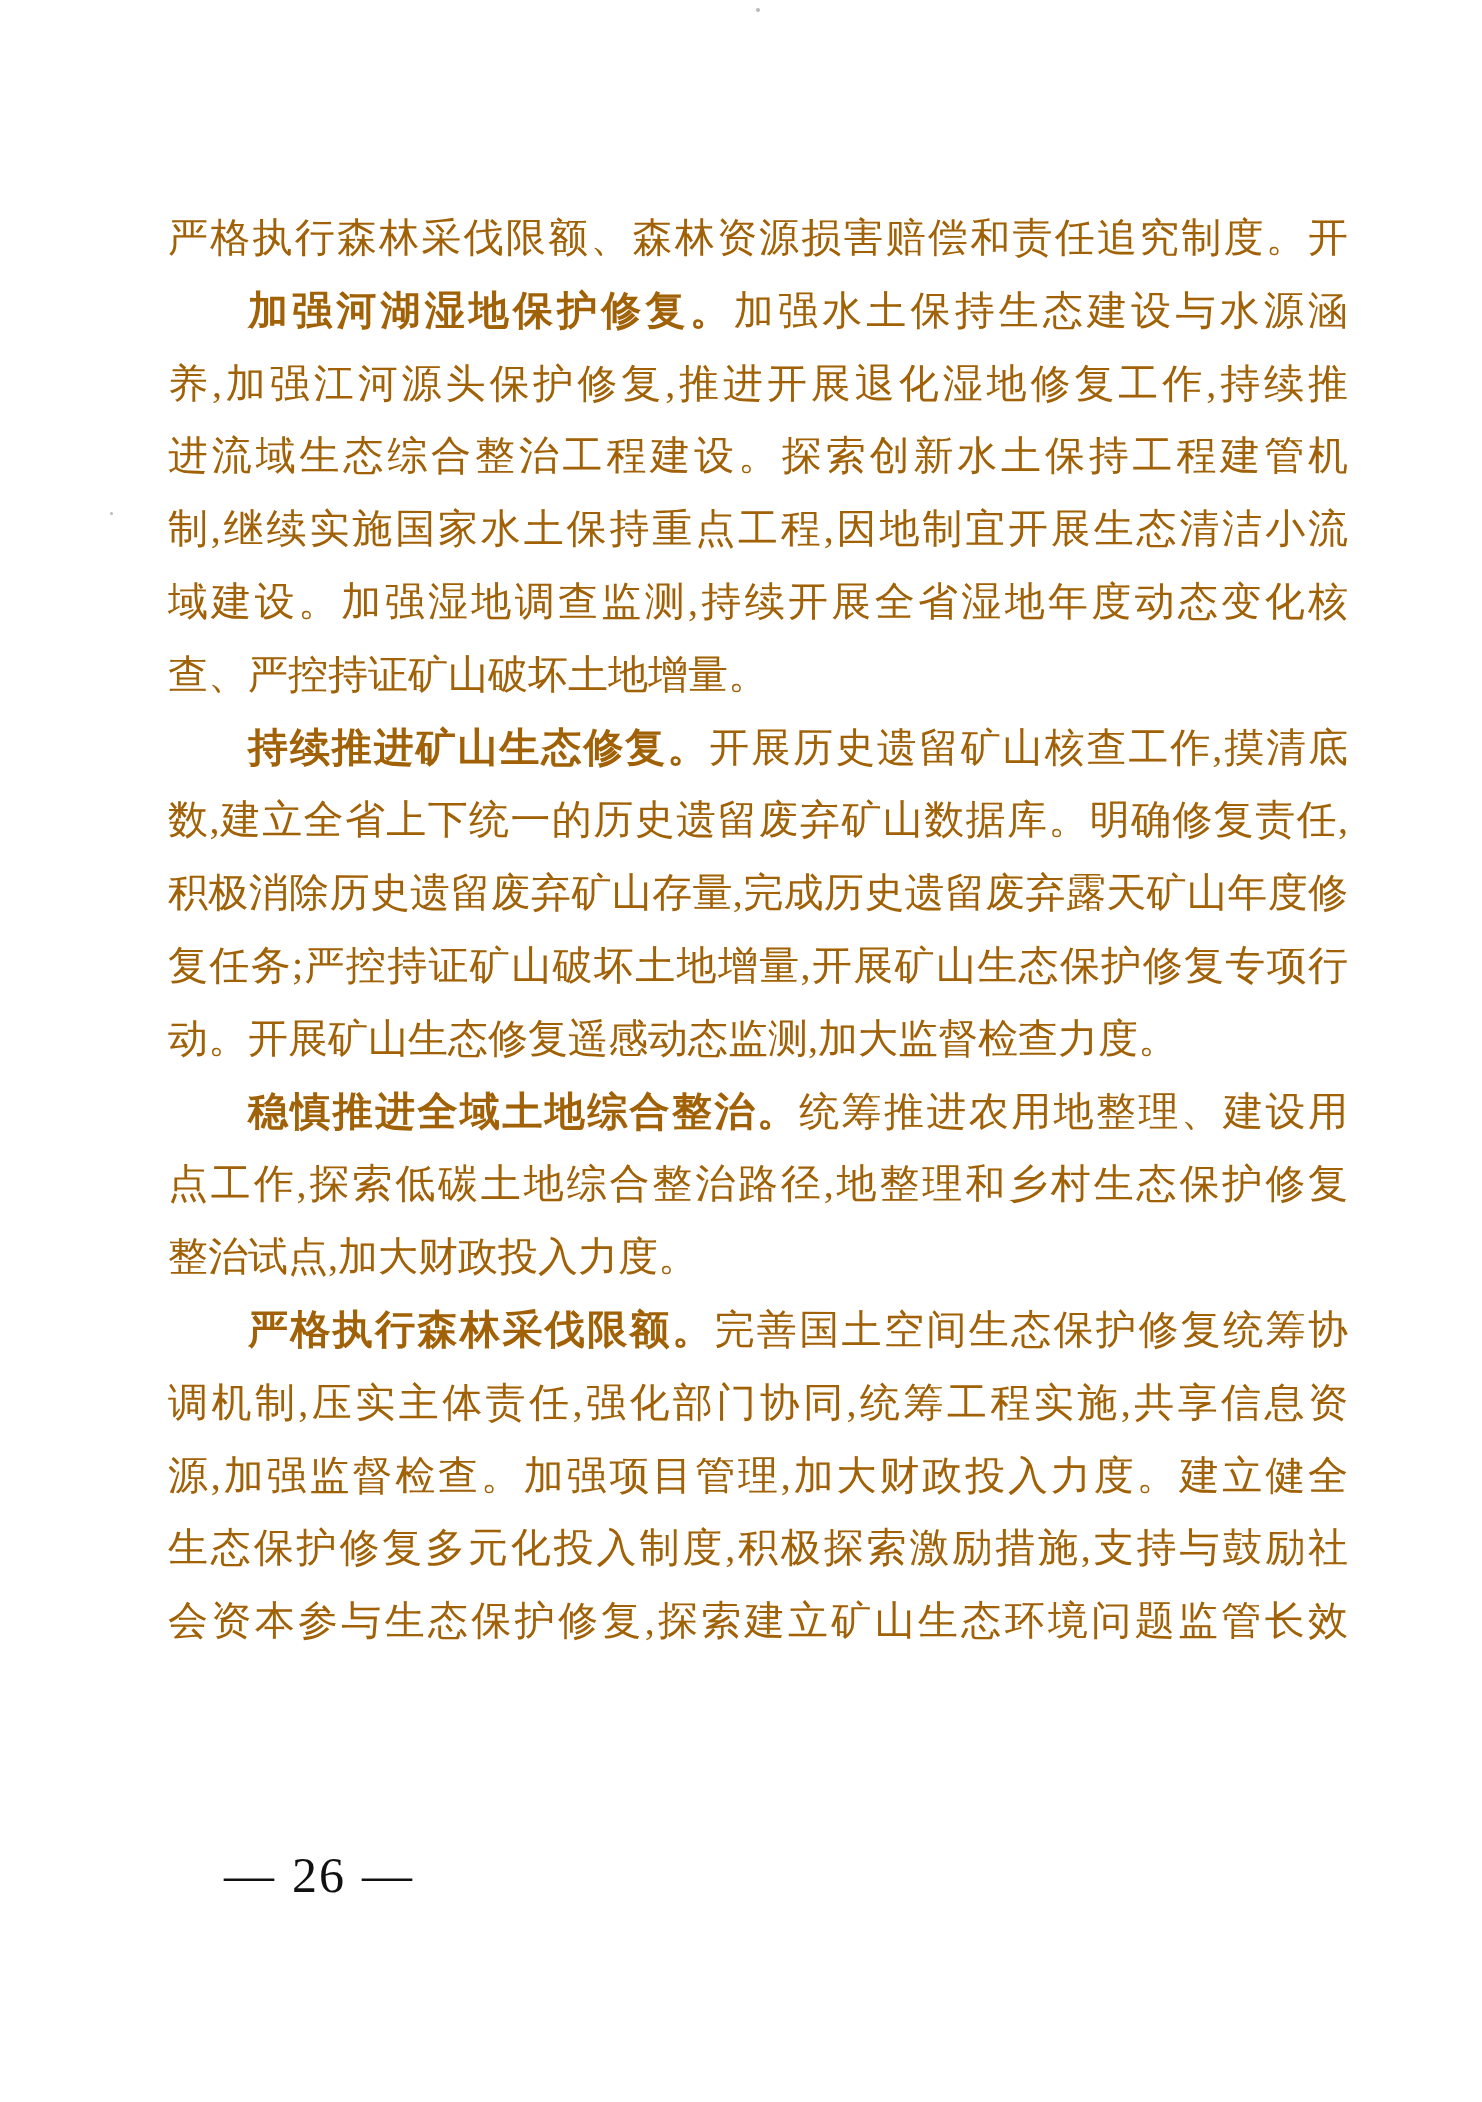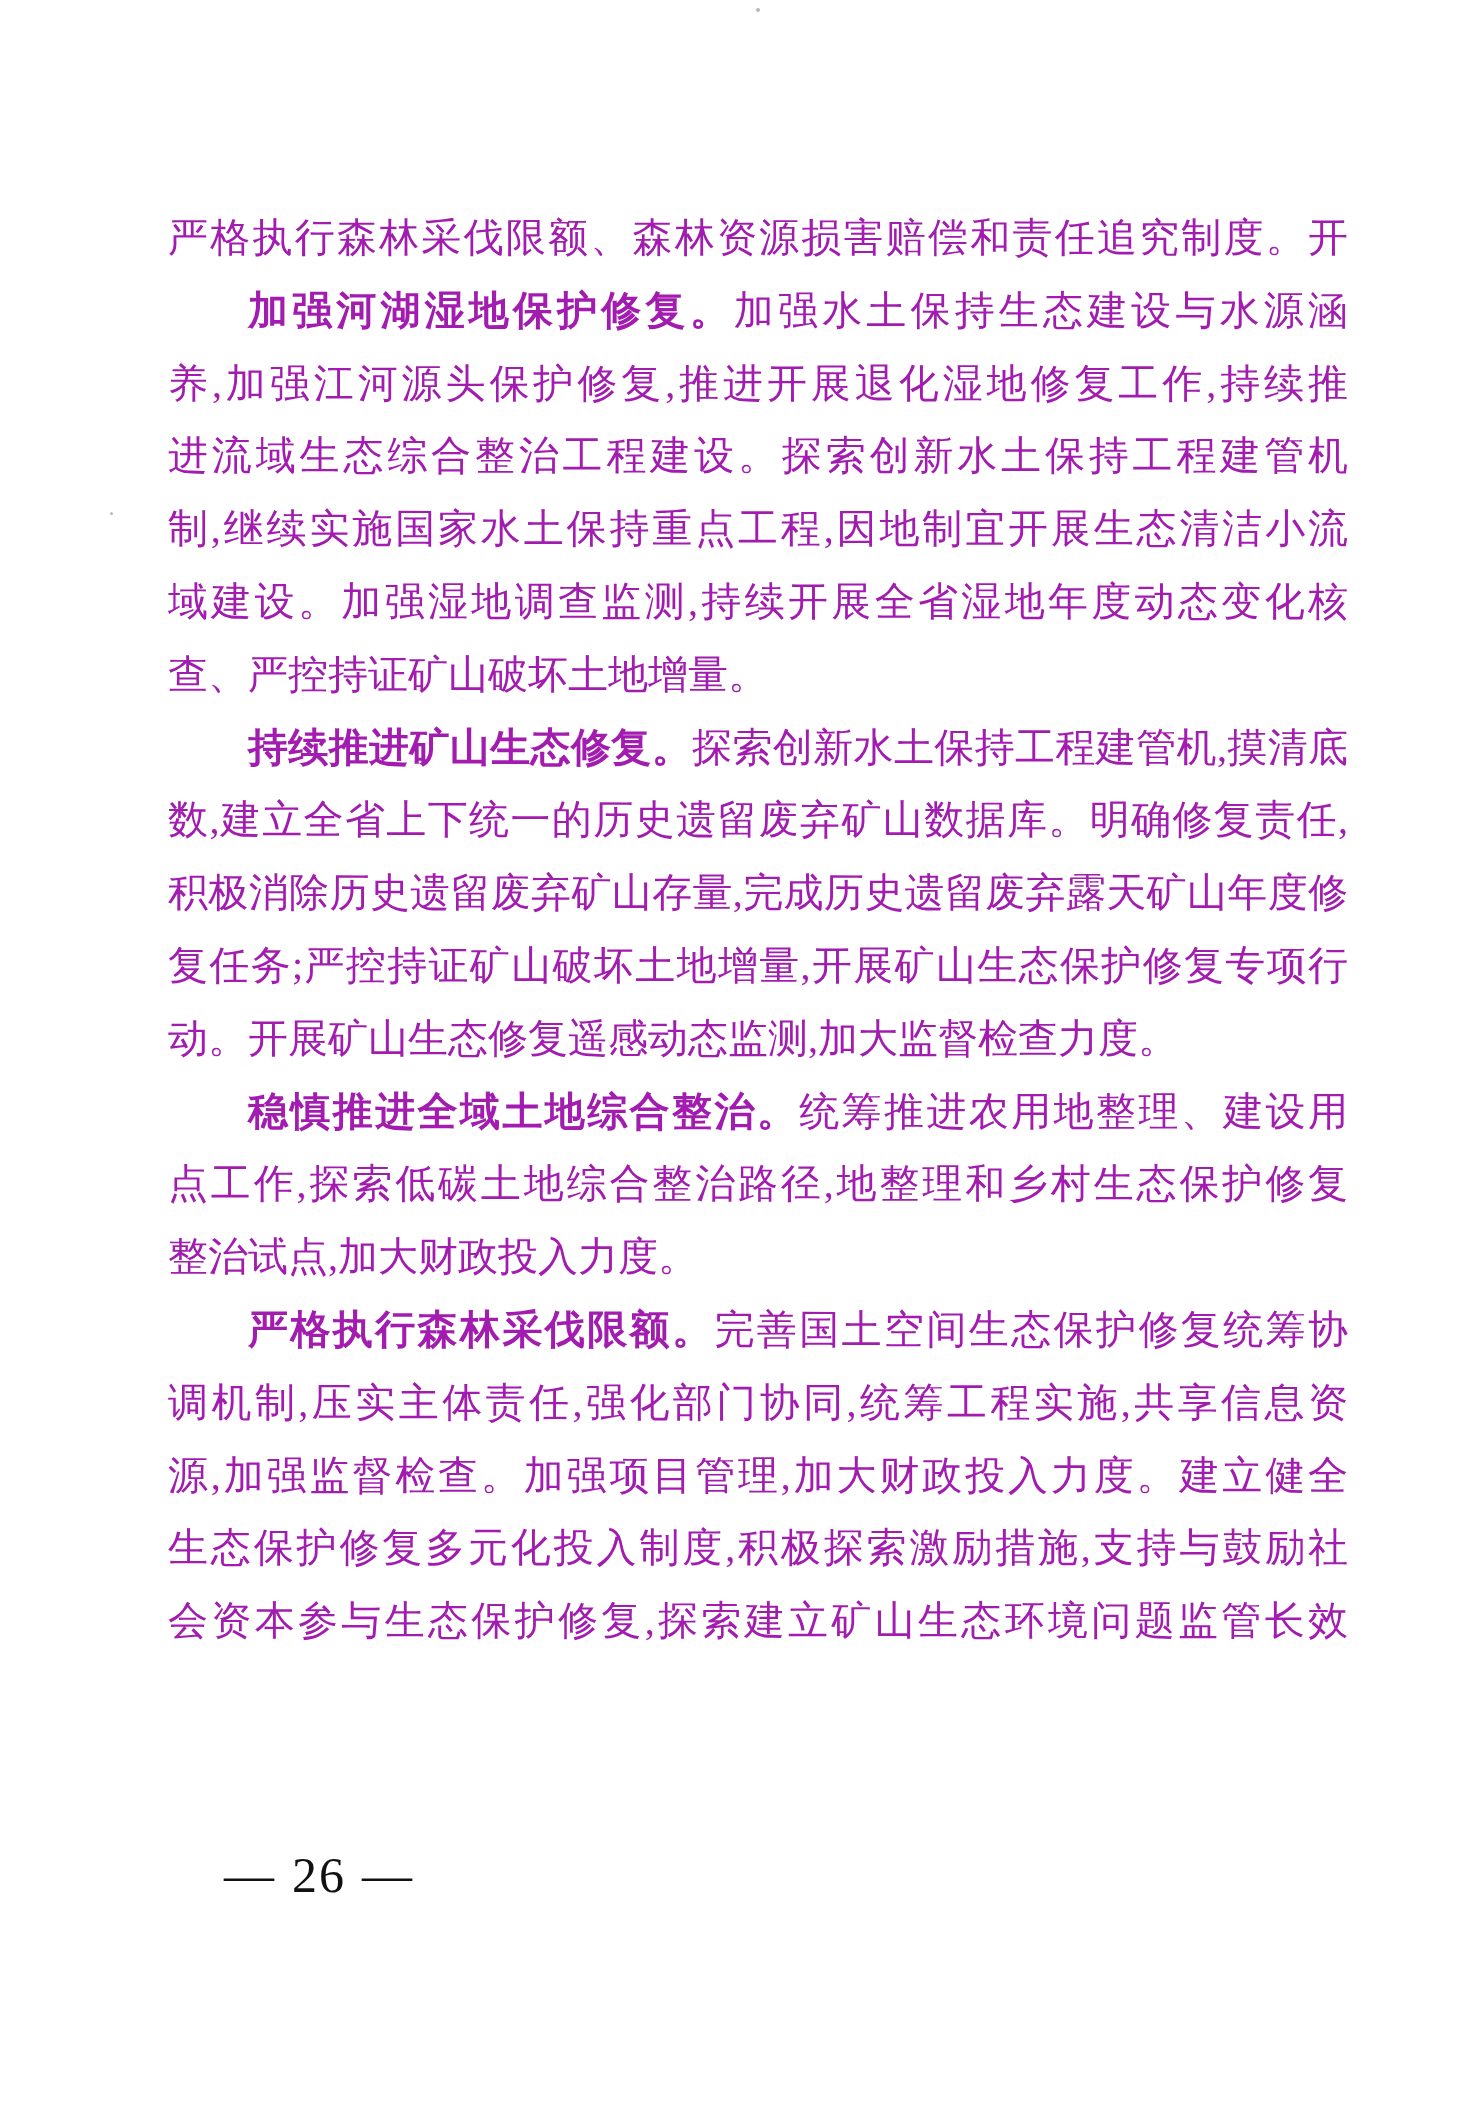--- a/index.html
+++ b/index.html
@@ -15,21 +15,21 @@
     font-family: "Liberation Serif", "DejaVu Serif", serif;
     overflow: hidden;
   }
   .textblock {
     position: absolute;
     left: 168px;
     top: 202px;
     width: 1180px;
     font-size: 40px;
     line-height: 72.8px;
-    color: #a21caf;
+    color: #a16207;
   }
   .line {
     height: 72.8px;
     text-align: justify;
     text-align-last: justify;
     white-space: nowrap;
   }
   .line.para-end {
     text-align-last: left;
   }
@@ -67,21 +67,21 @@
   <span class="speck speck-left"></span>
 
   <div class="textblock">
     <div class="line"><span>严格执行森林采伐限额、森林资源损害赔偿和责任追究制度。开</span></div>
     <div class="line indent"><span class="lead">加强河湖湿地保护修复。</span><span>加强水土保持生态建设与水源涵</span></div>
     <div class="line"><span>养,加强江河源头保护修复,推进开展退化湿地修复工作,持续推</span></div>
     <div class="line"><span>进流域生态综合整治工程建设。探索创新水土保持工程建管机</span></div>
     <div class="line"><span>制,继续实施国家水土保持重点工程,因地制宜开展生态清洁小流</span></div>
     <div class="line"><span>域建设。加强湿地调查监测,持续开展全省湿地年度动态变化核</span></div>
     <div class="line para-end"><span>查、严控持证矿山破坏土地增量。</span></div>
-    <div class="line indent"><span class="lead">持续推进矿山生态修复。</span><span>探索创新水土保持工程建管机,摸清底</span></div>
+    <div class="line indent"><span class="lead">持续推进矿山生态修复。</span><span>开展历史遗留矿山核查工作,摸清底</span></div>
     <div class="line"><span>数,建立全省上下统一的历史遗留废弃矿山数据库。明确修复责任,</span></div>
     <div class="line"><span>积极消除历史遗留废弃矿山存量,完成历史遗留废弃露天矿山年度修</span></div>
     <div class="line"><span>复任务;严控持证矿山破坏土地增量,开展矿山生态保护修复专项行</span></div>
     <div class="line para-end"><span>动。开展矿山生态修复遥感动态监测,加大监督检查力度。</span></div>
     <div class="line indent"><span class="lead">稳慎推进全域土地综合整治。</span><span>统筹推进农用地整理、建设用</span></div>
     <div class="line"><span>点工作,探索低碳土地综合整治路径,地整理和乡村生态保护修复</span></div>
     <div class="line para-end"><span>整治试点,加大财政投入力度。</span></div>
     <div class="line indent"><span class="lead">严格执行森林采伐限额。</span><span>完善国土空间生态保护修复统筹协</span></div>
     <div class="line"><span>调机制,压实主体责任,强化部门协同,统筹工程实施,共享信息资</span></div>
     <div class="line"><span>源,加强监督检查。加强项目管理,加大财政投入力度。建立健全</span></div>

